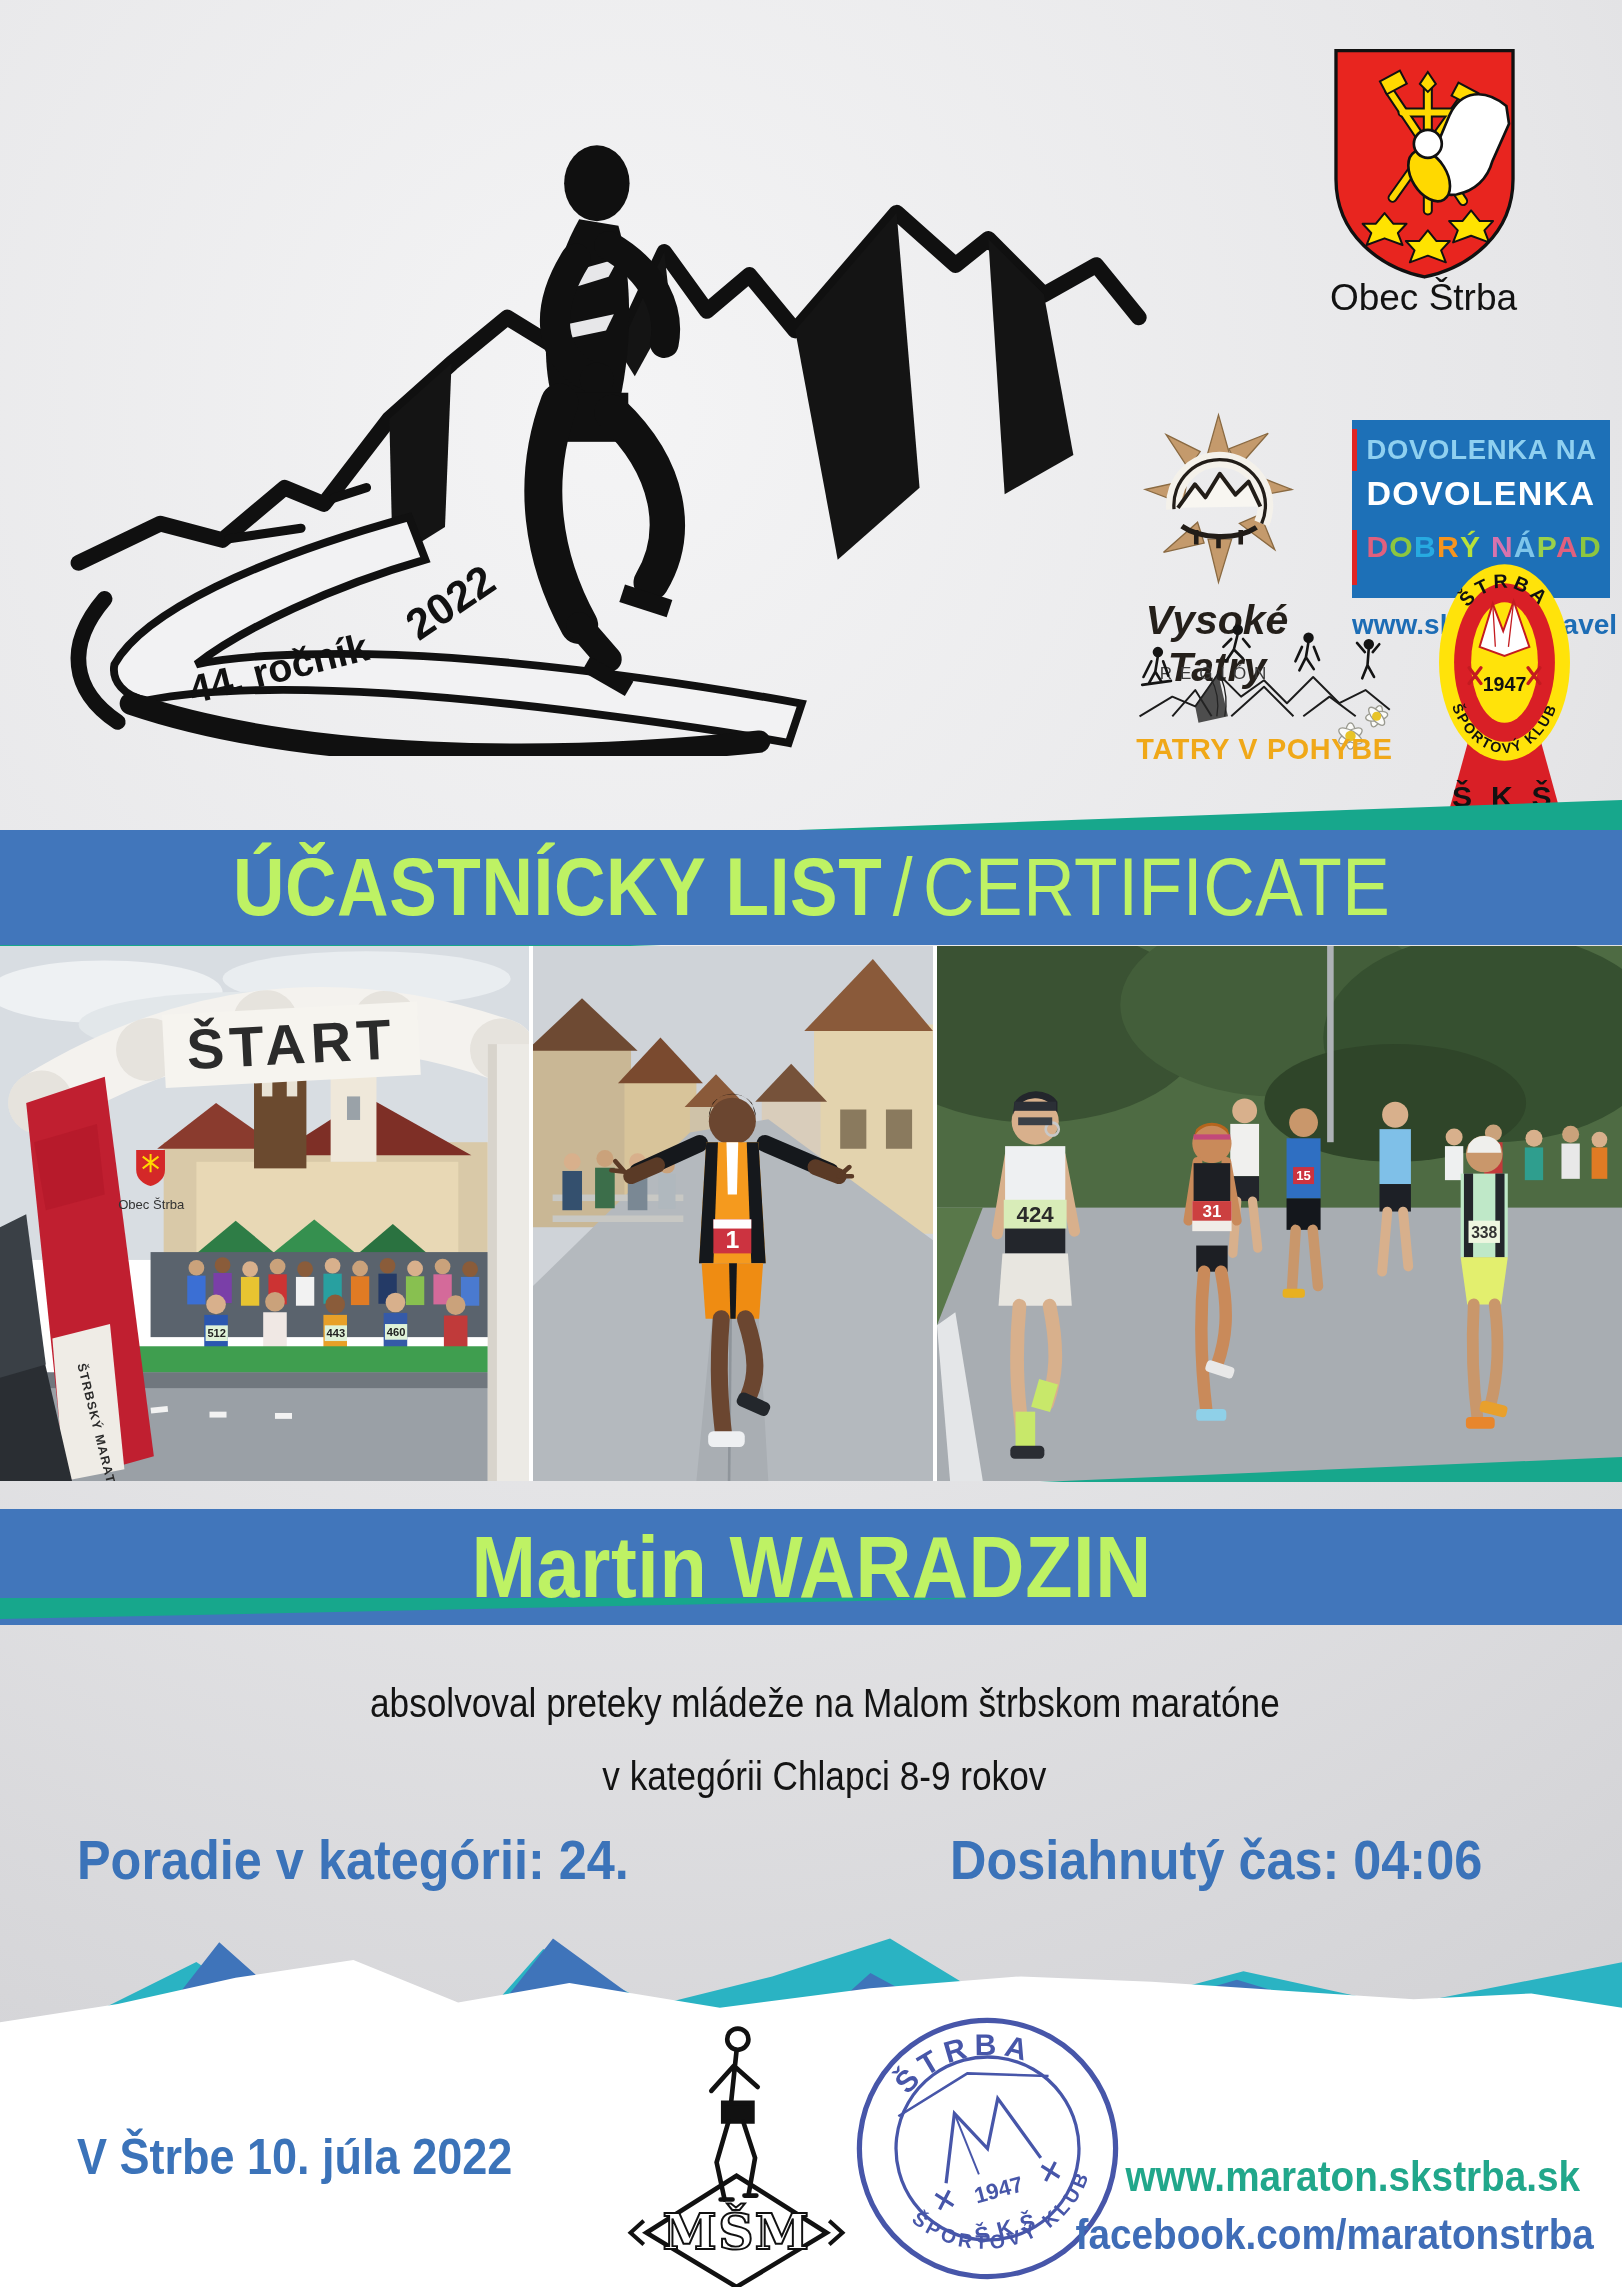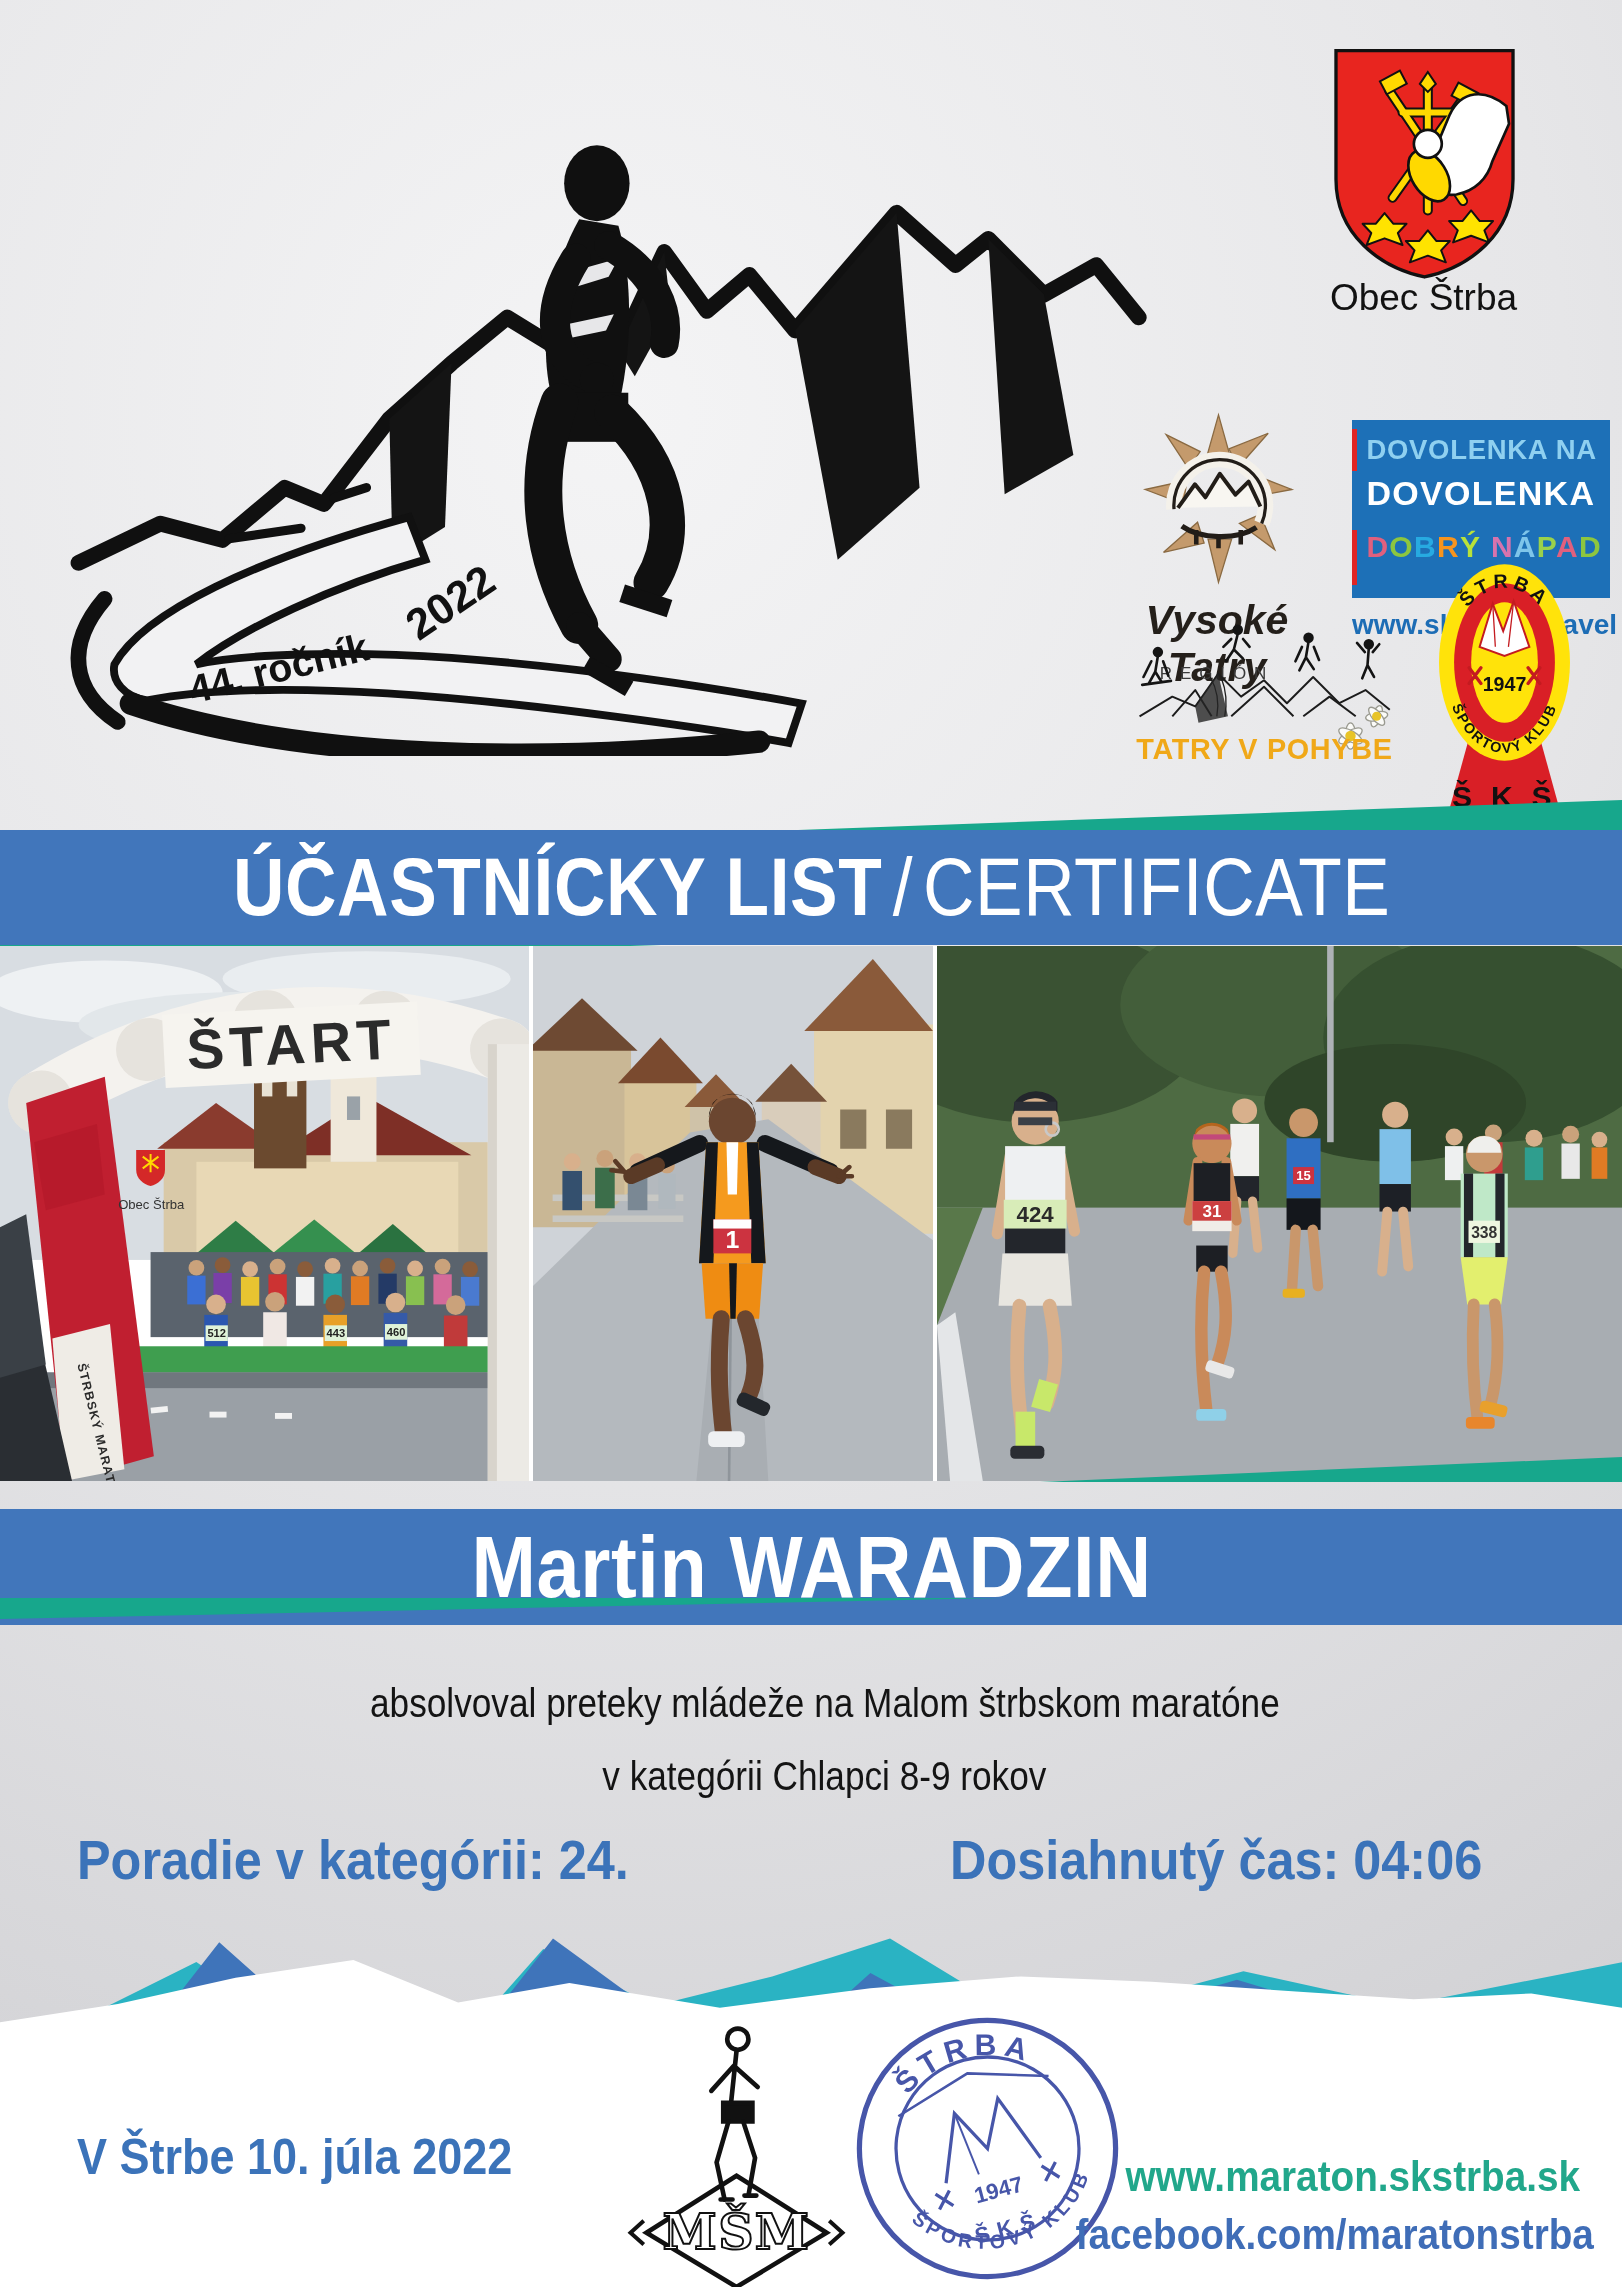--- a/index.html
+++ b/index.html
@@ -21,21 +21,21 @@
   .vt-region{left:1099px;top:664px;width:236px;text-align:center;font-size:17px;letter-spacing:7.9px;color:#3a3a3a;}
   .sl-box{left:1352px;top:420px;width:242px;height:178px;background:#1d70b7;overflow:hidden;padding-left:16px;}
   .sl-red1{position:absolute;left:0;top:9.2px;width:4.6px;height:42px;background:#e02424;}
   .sl-red2{position:absolute;left:0;top:110px;width:4.6px;height:55px;background:#e02424;}
   .sl-l1{position:absolute;left:14.4px;top:14.4px;font-size:27.5px;font-weight:700;color:#8fd0f0;letter-spacing:0.7px;}
   .sl-l2{position:absolute;left:14.4px;top:54px;font-size:34px;font-weight:700;color:#ffffff;letter-spacing:1.3px;}
   .sl-l3{position:absolute;left:14.4px;top:110px;font-size:30px;font-weight:700;letter-spacing:1.3px;}
   .sl-url{left:1352px;top:609px;width:242px;text-align:center;font-size:28px;font-weight:700;color:#1d6db5;}
 
   
-  .banner{left:0;width:1623px;background:#4176bb;color:#ffffff;text-align:center;}
+  .banner{left:0;width:1623px;background:#4176bb;color:#bef264;text-align:center;}
   .banner1{top:830px;height:115px;line-height:115px;font-size:81px;}
   .banner1 .b-bold{font-weight:800;letter-spacing:0.7px;}
   .banner1 .b-sep{font-weight:400;margin:0 11.8px;}
   .banner1 .b-light{font-weight:400;letter-spacing:0.7px;}
   .banner2{top:1481px;height:116px;line-height:116px;font-size:88px;font-weight:700;letter-spacing:0.7px;margin-top:28px;}
   .wedge{background:#17a78c;}
   .w-a-top{left:798px;top:800px;width:824px;height:30px;clip-path:polygon(0 100%,100% 0,100% 100%);}
   .w-a-bot{left:0;top:945px;width:661px;height:22px;clip-path:polygon(0 0,100% 0,0 100%);}
   .w-b-top{left:1040px;top:1457px;width:582px;height:25px;clip-path:polygon(0 100%,100% 0,100% 100%);}
   .w-b-bot{left:0;top:1598px;width:1001px;height:21px;clip-path:polygon(0 0,100% 0,0 100%);}

